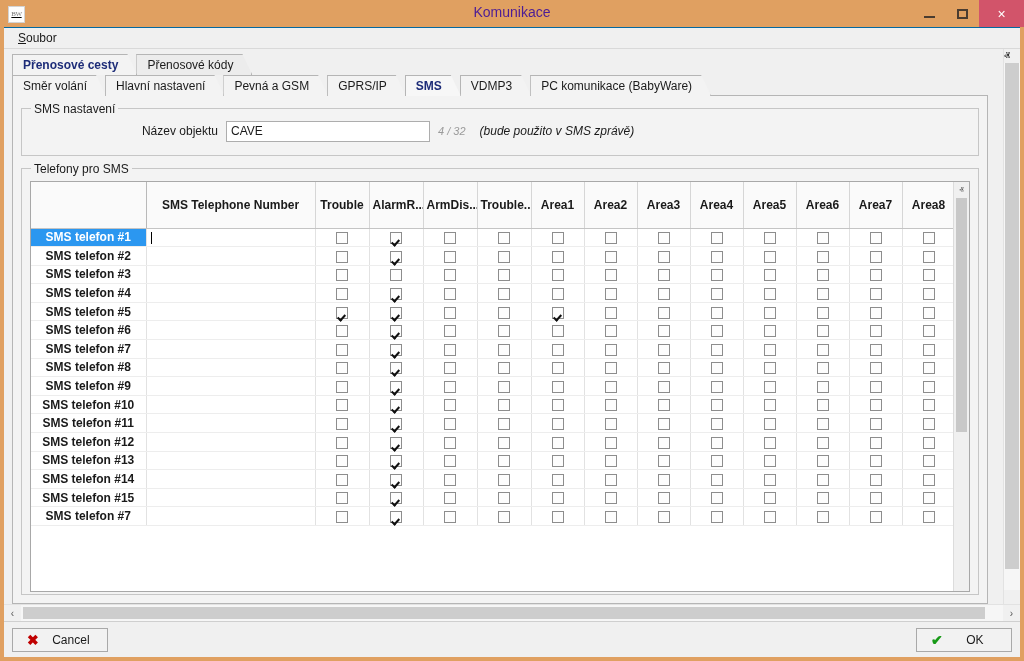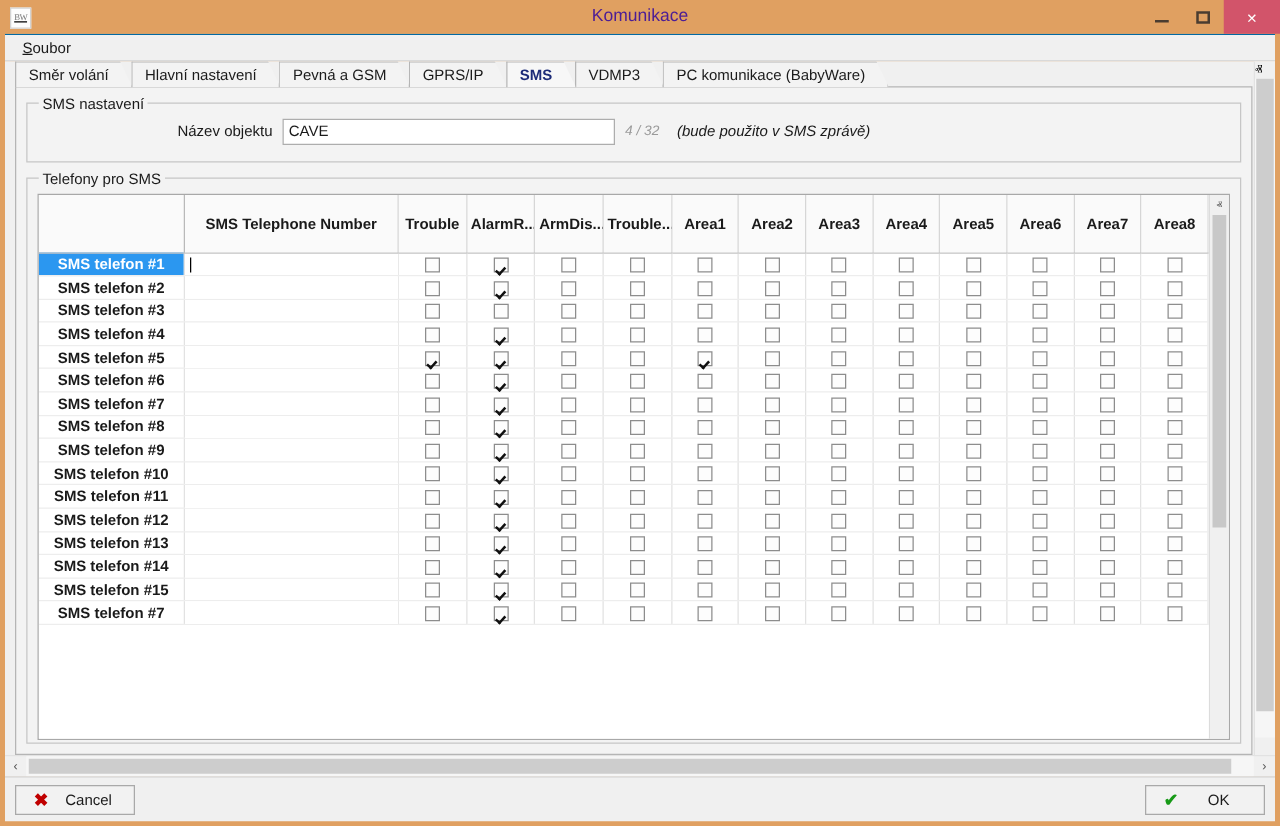--- a/index.html
+++ b/index.html
@@ -109,21 +109,21 @@
     font-weight: bold;
     z-index: 5;
   }
   .tabrow.row1 .tab { background: #ececec; }
   .tabrow.row1 .tab.active { background: #f3f3f3; }
   #tabpanel {
     border: 1px solid #b5b5b5;
     background: #f3f3f3;
     flex: 1 1 auto;
     margin-top: -1px;
-    margin-right: 1px;
+    margin-right: 15px;
     padding: 8px;
     display: flex; flex-direction: column;
     overflow: hidden;
   }
 
   
   .groupbox {
     border: 1px solid #c6c6c6;
     position: relative;
     margin-top: 8px;
@@ -151,21 +151,21 @@
   .combo-wrap { position: relative; width: 222px; height: 21px; }
   .combo-arrow {
     position: absolute; right: 7px; top: 6px;
     width: 0; height: 0;
     border-left: 4px solid transparent;
     border-right: 4px solid transparent;
     border-top: 5px solid #2b2b2b;
     pointer-events: none;
   }
   input.textbox {
-    width: 266px; height: 21px;
+    width: 204px; height: 21px;
     font-family: "Liberation Sans", sans-serif; font-size: 12px;
     background: #ffffff;
     border: 1px solid #adadad;
     color: #1a1a1a;
     padding-left: 4px;
   }
   .counter { margin-left: 8px; font-size: 11px; color: #9a9a9a; font-style: italic; }
   .hint { margin-left: 14px; font-size: 12px; font-style: italic; color: #1a1a1a; }
 
   
@@ -302,20 +302,28 @@
   </div>
 
   <div id="menubar">
     <div class="menu-item"><u>S</u><span>oubor</span></div>
   </div>
 
   <div id="client">
     <div id="client-inner">
       <div id="client-main">
 
+        <div class="tabrow row1">
+          <div class="tab active">
+              <span>Přenosové cesty</span>
+            </div>
+          <div class="tab">
+              <span>Přenosové kódy</span>
+            </div>
+        </div>
 
         <div class="tabrow row2">
           <div class="tab">
               <span>Směr volání</span>
             </div>
           <div class="tab">
               <span>Hlavní nastavení</span>
             </div>
           <div class="tab">
               <span>Pevná a GSM</span>

